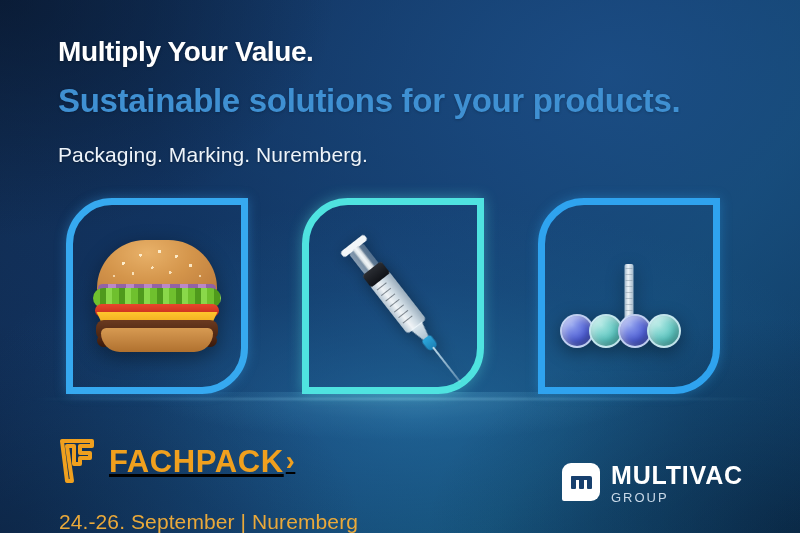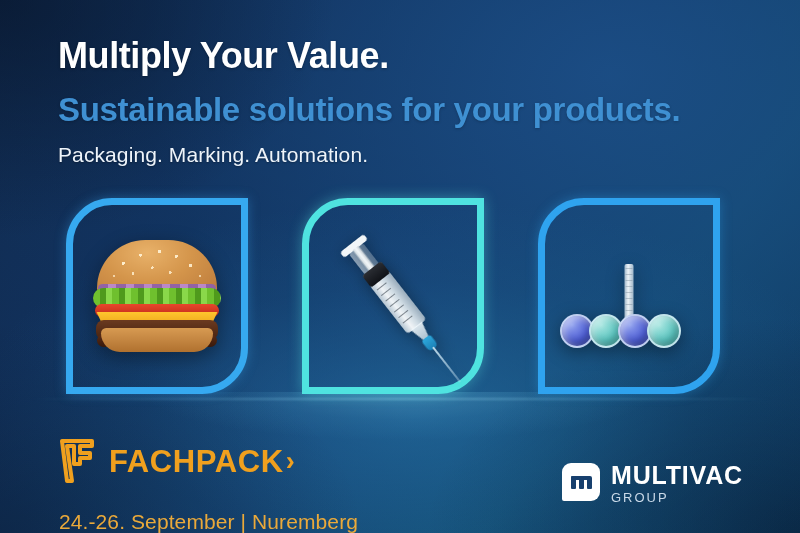--- a/index.html
+++ b/index.html
@@ -43,21 +43,21 @@
     position:absolute;
     left:28px; right:28px; top:398px; height:2px;
     background:linear-gradient(90deg, rgba(120,200,235,0) 0%, rgba(140,215,245,0.28) 30%, rgba(165,230,250,0.38) 50%, rgba(140,215,245,0.26) 72%, rgba(120,200,235,0) 100%);
     filter:blur(1.2px);
     pointer-events:none;
   }
 
   
   .headline-block { position:absolute; left:58px; top:36px; width:700px; }
   .head-line1 {
-    font-size:36px; font-weight:bold; letter-spacing:-0.4px;
+    font-size:28px; font-weight:bold; letter-spacing:-0.4px;
     color:#ffffff; line-height:1.12;
     text-shadow:0 1px 3px rgba(0,0,0,0.30);
   }
   .head-line2 {
     font-size:33px; font-weight:bold; letter-spacing:-0.3px;
     color:#3f90d2; line-height:1.18;
     text-shadow:0 1px 3px rgba(0,0,0,0.22);
     margin-top:15px;
   }
   .tagline {
@@ -203,21 +203,21 @@
     background:linear-gradient(90deg, rgba(205,220,232,0.75) 0%, rgba(250,253,255,0.95) 40%, rgba(196,212,224,0.8) 100%);
     border-radius:2px;
   }
   .bl-stem::after {
     content:""; position:absolute; left:1px; right:1px; top:4px; bottom:10px;
     background:repeating-linear-gradient(180deg, rgba(110,128,142,0.38) 0 1px, rgba(0,0,0,0) 1px 6px);
   }
 
   
   .fachpack { position:absolute; left:58px; top:437px; }
-  .fp-row { display:flex; align-items:center; gap:11px; }
+  .fp-row { display:flex; align-items:center; gap:11px;text-decoration:underline; }
   .fp-mark { width:40px; height:48px; flex:0 0 auto; }
   .fp-word {
     font-size:31px; font-weight:bold; color:#f0a01e;
     letter-spacing:0.6px; line-height:1;
     display:flex; align-items:center; gap:2px;
   }
   .fp-chevron { font-size:27px; font-weight:bold; color:#f0a01e; line-height:1; }
   .fp-sub {
     margin-top:25px; margin-left:1px;
     font-size:21px; font-weight:400; color:#eaa93a;
@@ -253,21 +253,21 @@
 <div class="banner">
 
   <div class="vignette"></div>
   <div class="floor-glow"></div>
   <div class="floor-line"></div>
 
   <div class="headline-block">
     <div class="head-line1">Multiply Your Value.</div>
     <div class="head-line2">Sustainable solutions for your products.</div>
   </div>
-  <div class="tagline">Packaging. Marking. Automation.</div>
+  <div class="tagline">Packaging. Marking. Nuremberg.</div>
 
   <div class="tiles">
 
     <div class="tile tile-1">
       <div class="tile-frame"></div>
       <div class="tile-art">
         <div class="burger">
           <div class="bg-layer bun-top"></div>
           <div class="bg-layer onion"></div>
           <div class="bg-layer lettuce"></div>

